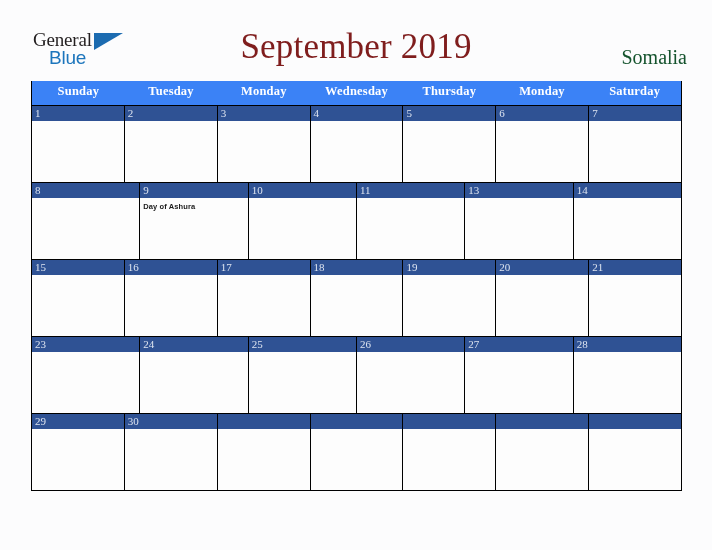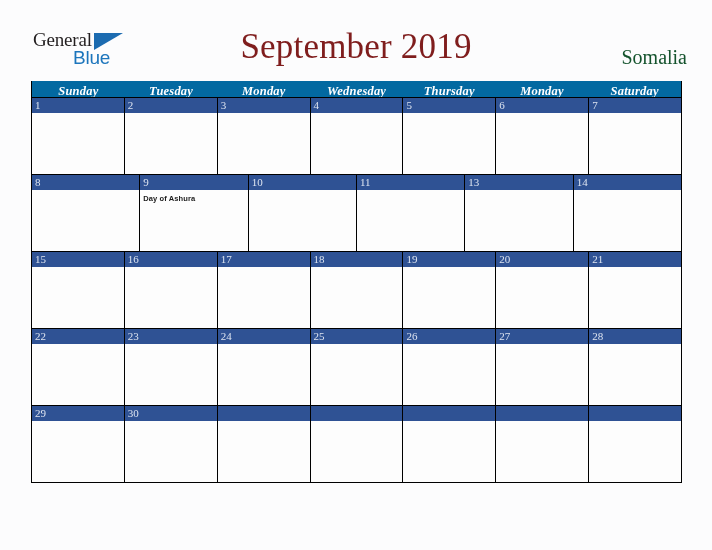--- a/index.html
+++ b/index.html
@@ -33,21 +33,21 @@
     top: 0;
     font-family: Liberation Serif, serif;
     font-size: 19px;
     color: #231f20;
     letter-spacing: -0.2px;
     line-height: 19px;
     text-align: right;
   }
   #logo .logo-blue {
     position: absolute;
-    left: 40px;
+    left: 16px;
     top: 18px;
     font-family: "Liberation Sans", sans-serif;
     font-size: 19px;
     color: #1c75bc;
     letter-spacing: -0.2px;
     line-height: 19px;
   }
   #logo .logo-triangle {
     position: absolute;
     left: 61px;
@@ -87,23 +87,22 @@
     position: absolute;
     left: 31px;
     top: 81px;
     width: 651px;
     border-left: 1.5px solid #000000;
     border-right: 1.5px solid #000000;
     border-bottom: 1.5px solid #000000;
   }
   #weekday-header {
     display: flex;
-    background: #0369a1;
-    height: 16px;
-    font-style: italic;
+    background: #3b82f6;
+    height: 24px;
   }
   #weekday-header .weekday {
     flex: 1 1 0;
     text-align: center;
     color: #ffffff;
     font-family: "Liberation Serif", serif;
     font-size: 12.5px;
     font-weight: bold;
     line-height: 20px;
     letter-spacing: 0.2px;
@@ -259,24 +258,20 @@
           <div class="day-number-bar">20</div>
           <div class="day-events"></div>
         </div>
         <div class="day-cell">
           <div class="day-number-bar">21</div>
           <div class="day-events"></div>
         </div>
       </div>
       <div class="week-row">
         <div class="day-cell">
-          <div class="day-number-bar">22</div>
-          <div class="day-events"></div>
-        </div>
-        <div class="day-cell">
           <div class="day-number-bar">23</div>
           <div class="day-events"></div>
         </div>
         <div class="day-cell">
           <div class="day-number-bar">24</div>
           <div class="day-events"></div>
         </div>
         <div class="day-cell">
           <div class="day-number-bar">25</div>
           <div class="day-events"></div>

